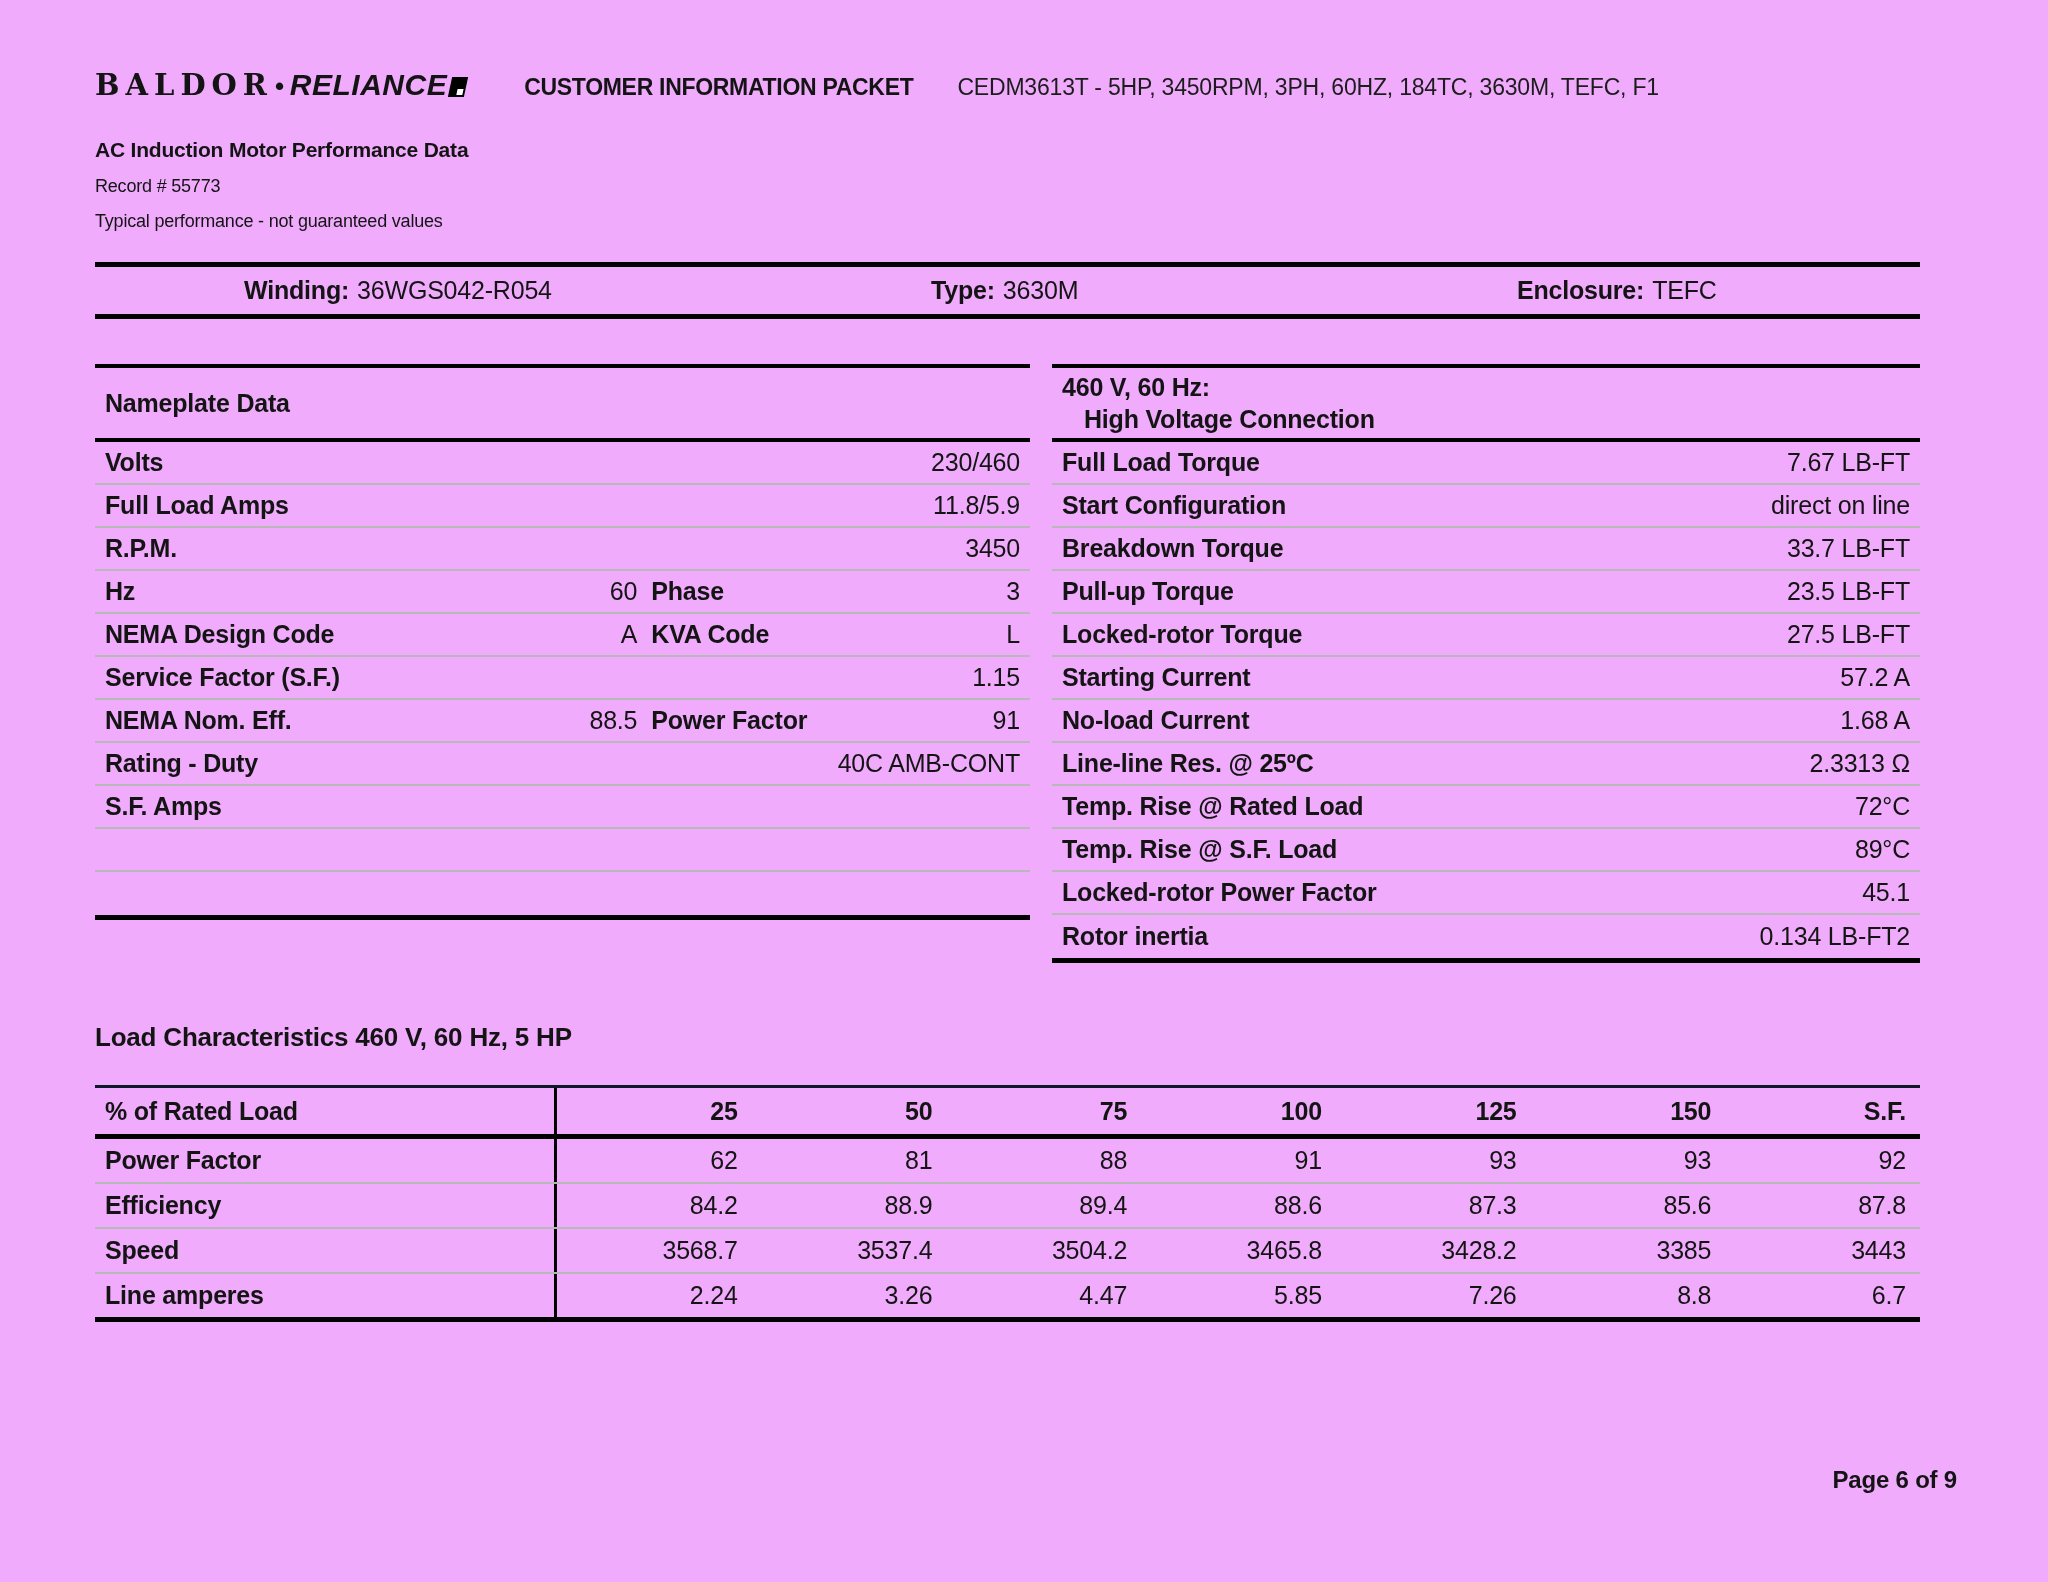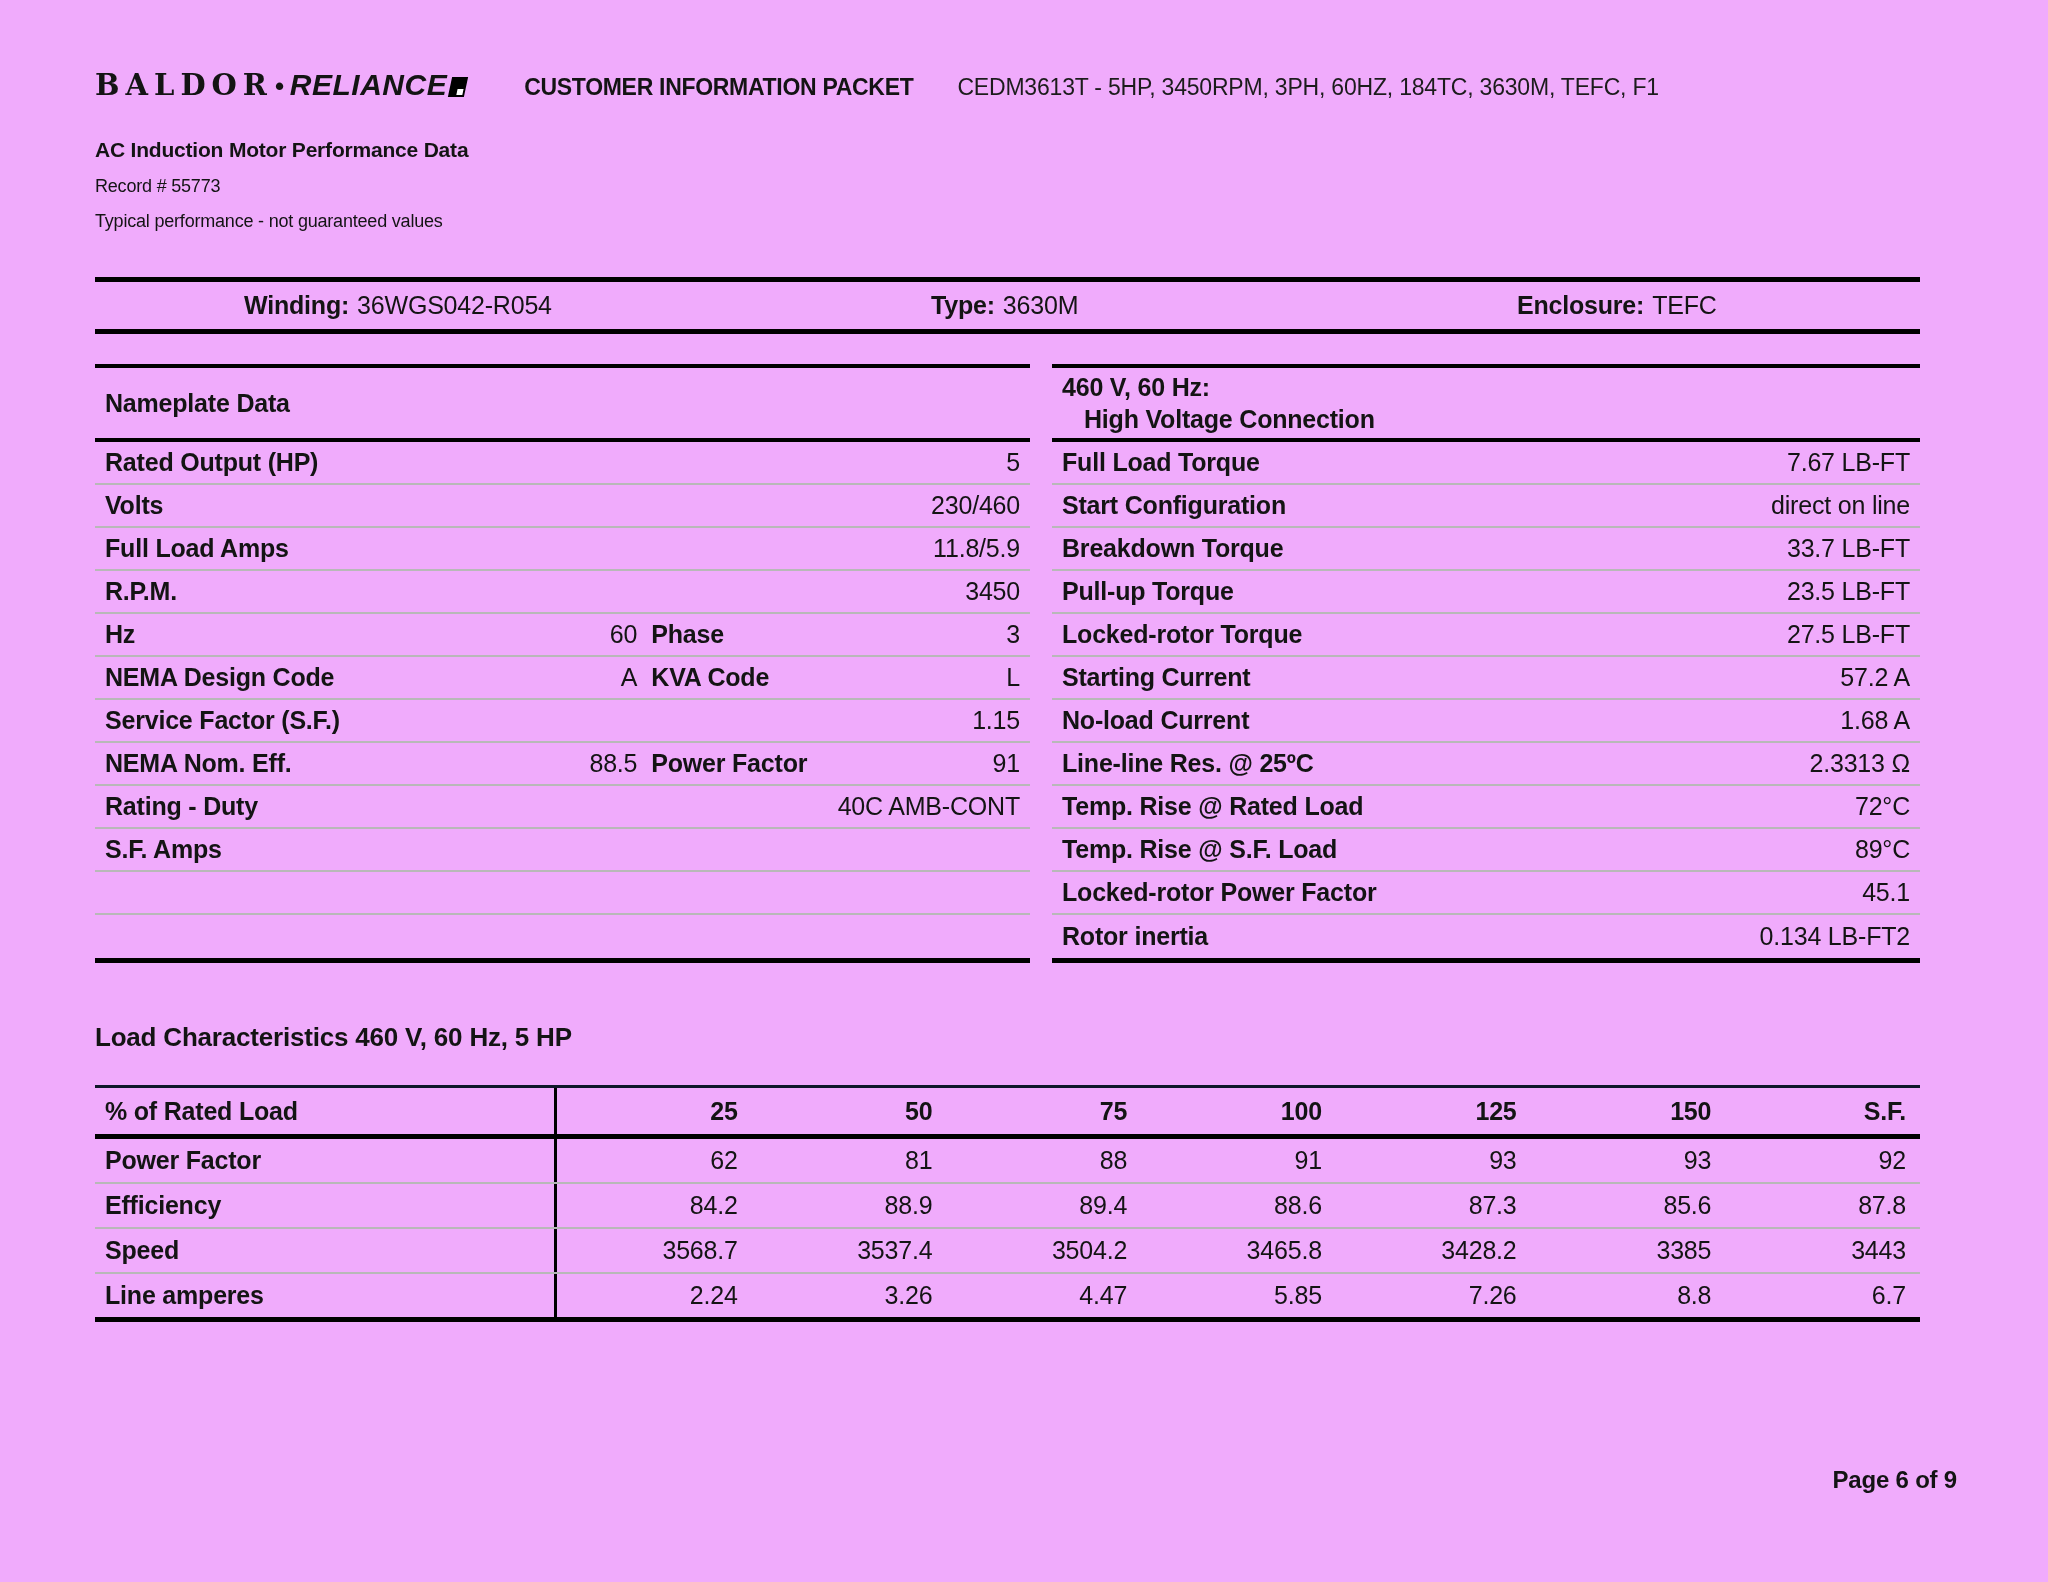--- a/index.html
+++ b/index.html
@@ -17,21 +17,21 @@
   .logo-mark{position:relative; display:inline-block; width:16px; height:20px; background:#000;
              transform:skewX(-12deg); margin-left:3px; top:2px;}
   .logo-mark span{position:absolute; right:2px; bottom:2px; width:6px; height:6px; background:#fff; display:block;}
   .packet-title{font-weight:bold; font-size:23px; margin-left:58px; letter-spacing:-0.3px;}
   .model-line{font-size:23px; margin-left:44px; color:#1c1c1c;}
   
   .title-block{position:absolute; left:95px; top:138px;}
   .title-block h1{margin:0; font-size:21px; font-weight:bold;}
   .title-block .sub{font-size:18px; margin-top:14px;}
   
-  .winding-bar{position:absolute; left:95px; top:277px; width:1825px; height:47px;
+  .winding-bar{position:absolute; left:95px; top:262px; width:1825px; height:47px;
     border-top:5px solid #000; border-bottom:5px solid #000;}
   .winding-bar .field{position:absolute; top:0; height:47px; display:flex; align-items:center; font-size:25px; white-space:nowrap;}
   .winding-bar .f1{left:149px;} .winding-bar .f2{left:836px;} .winding-bar .f3{left:1422px;}
   .winding-bar b{margin-right:8px;}
   
   .tables{position:absolute; left:95px; top:364px; width:1825px;}
   .col{position:absolute; top:0; border-top:4px solid #000; border-bottom:5px solid #000;}
   .col-left{left:0; width:935px;}
   .col-right{left:957px; width:868px;}
   .tbl-head{height:70px; border-bottom:4px solid #000; display:flex; flex-direction:column; justify-content:center;}
@@ -98,26 +98,20 @@
     </div>
   </div>
 
   <div class="tables">
 
     <div class="col col-left">
       <div class="tbl-head">
         <div class="h1">Nameplate Data</div>
       </div>
       <div class="np-row">
-          <span class="np-label">Rated Output (HP)</span>
-          <span class="np-midval"></span>
-          <span class="np-midlab"></span>
-          <span class="np-value">5</span>
-        </div>
-      <div class="np-row">
           <span class="np-label">Volts</span>
           <span class="np-midval"></span>
           <span class="np-midlab"></span>
           <span class="np-value">230/460</span>
         </div>
       <div class="np-row">
           <span class="np-label">Full Load Amps</span>
           <span class="np-midval"></span>
           <span class="np-midlab"></span>
           <span class="np-value">11.8/5.9</span>

